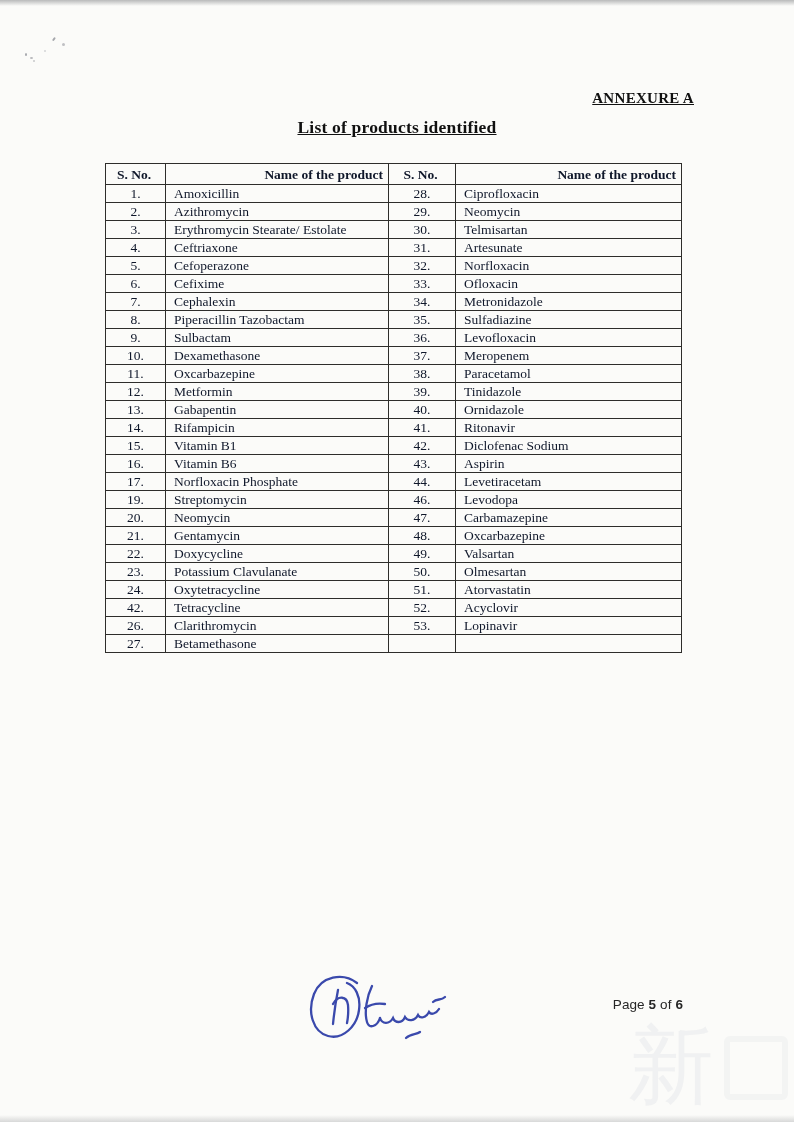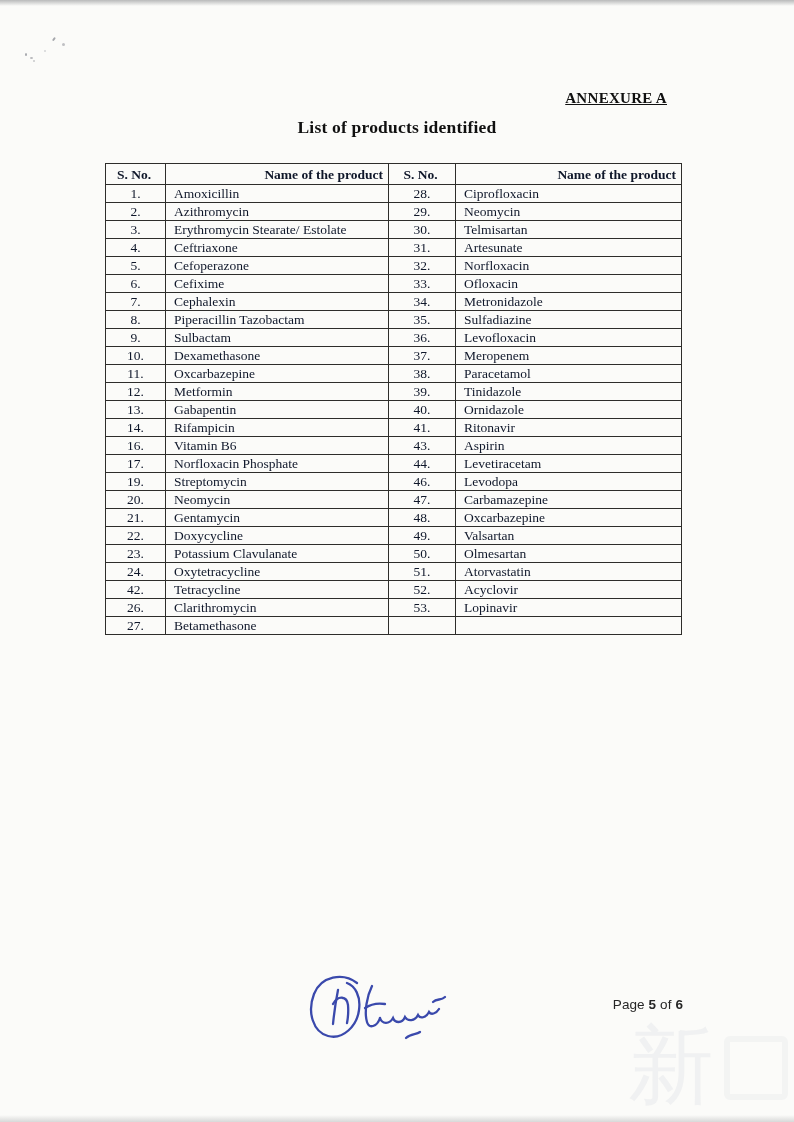--- a/index.html
+++ b/index.html
@@ -27,32 +27,32 @@
     background:rgba(95,98,110,.55); display:block;
   }
   .speckles i:nth-child(1){ left:53px; top:37px; transform:rotate(40deg); height:4px; width:1.5px;}
   .speckles i:nth-child(2){ left:62px; top:43px; width:3px; height:3px; opacity:.7;}
   .speckles i:nth-child(3){ left:25px; top:53px; height:3px;}
   .speckles i:nth-child(4){ left:30px; top:57px; width:3px; opacity:.8;}
   .speckles i:nth-child(5){ left:33px; top:60px; opacity:.6;}
   .speckles i:nth-child(6){ left:44px; top:50px; width:1.5px; height:1.5px; opacity:.4;}
 
   .annexure {
-    position:absolute; top:90px; right:127px;
+    position:absolute; top:90px; right:100px;
     font-weight:bold; font-size:15px; letter-spacing:.3px;
     text-decoration:underline;
     color:#101010;
   }
   .doc-title {
     position:absolute; top:117px; left:0; width:100%;
     text-align:center;
     font-weight:bold; font-size:17.5px; letter-spacing:.2px;
     color:#101010;
   }
-  .doc-title span { }
+  .doc-title span { text-decoration:underline; }
 
   table.products {
     position:absolute; left:105px; top:163px; width:576px;
     border-collapse:collapse;
     font-size:13.5px;
     color:#0f172a;
     table-layout:fixed;
   }
   .products th, .products td {
     border:1px solid #2e2d2b;
@@ -207,20 +207,26 @@
         <td class="sno">40.</td>
         <td class="pname">Ornidazole</td>
       </tr>
       <tr>
         <td class="sno">14.</td>
         <td class="pname">Rifampicin</td>
         <td class="sno">41.</td>
         <td class="pname">Ritonavir</td>
       </tr>
       <tr>
+        <td class="sno">15.</td>
+        <td class="pname">Vitamin B1</td>
+        <td class="sno">42.</td>
+        <td class="pname">Diclofenac Sodium</td>
+      </tr>
+      <tr>
         <td class="sno">16.</td>
         <td class="pname">Vitamin B6</td>
         <td class="sno">43.</td>
         <td class="pname">Aspirin</td>
       </tr>
       <tr>
         <td class="sno">17.</td>
         <td class="pname">Norfloxacin Phosphate</td>
         <td class="sno">44.</td>
         <td class="pname">Levetiracetam</td>

